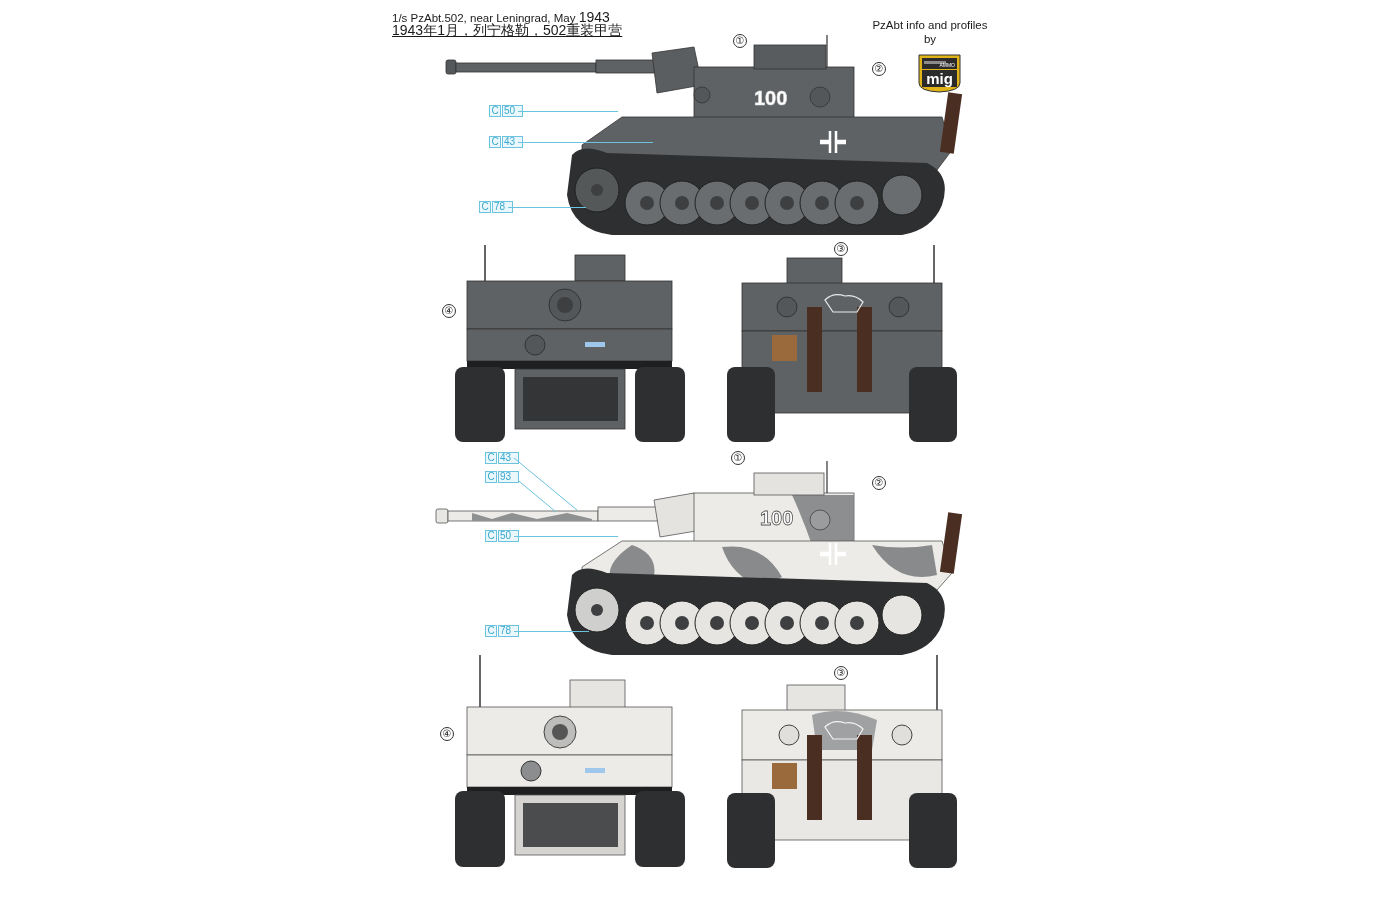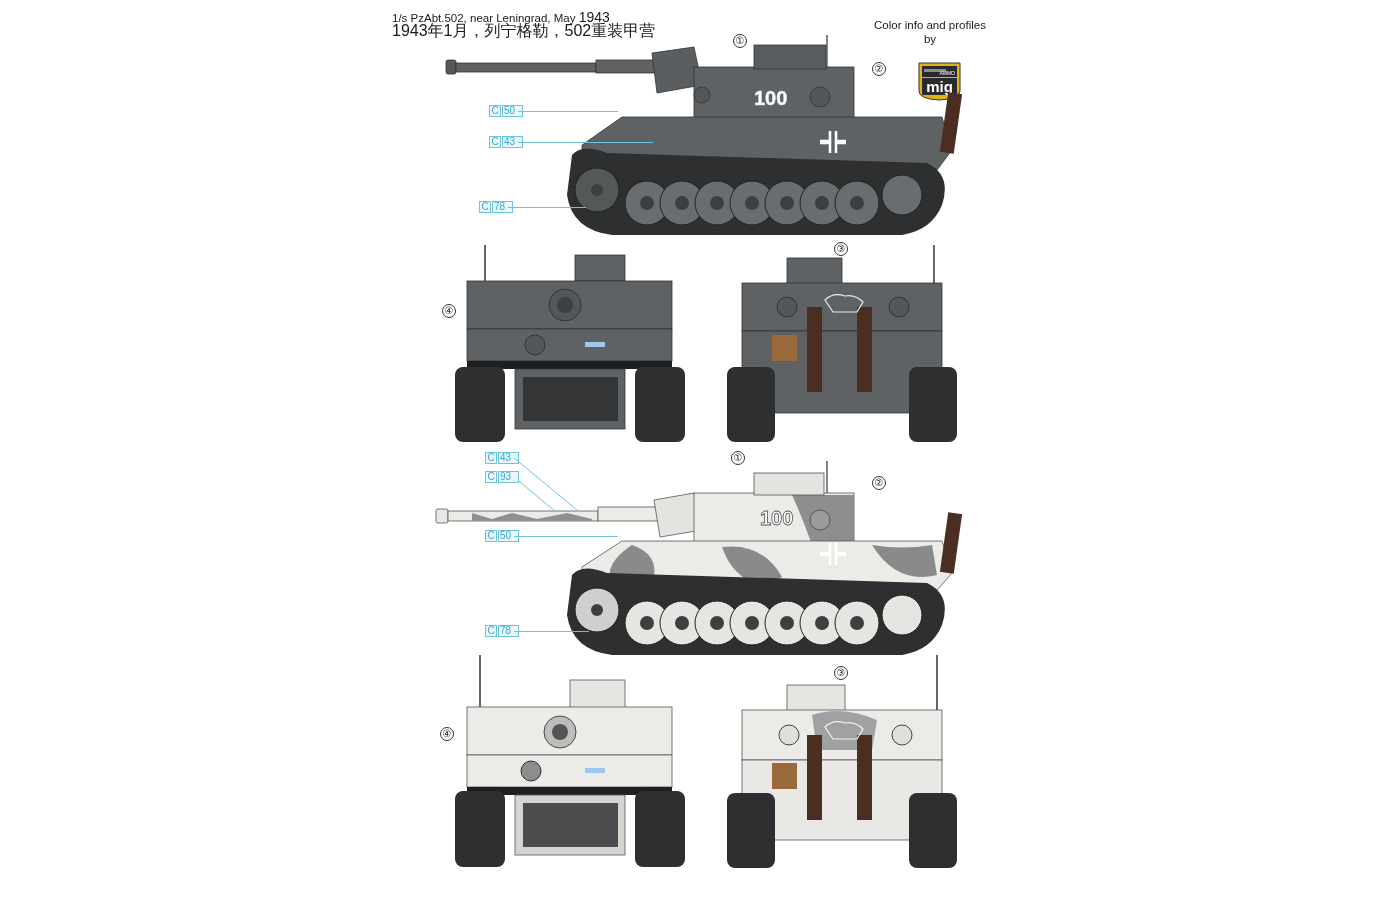--- a/index.html
+++ b/index.html
@@ -1,38 +1,38 @@
 <!DOCTYPE html>
 <html><head>
 <meta charset="utf-8">
 <style>
   html,body{margin:0;padding:0;background:#ffffff;}
   body{width:1400px;height:900px;position:relative;overflow:hidden;font-family:"Liberation Sans",sans-serif;color:#1a1a1a;}
   .abs{position:absolute;}
   .title1{left:392px;top:10px;font-size:11.5px;line-height:14px;white-space:nowrap;}
   .title1 .yr{font-size:14px;}
-  .title2{left:392px;top:24px;font-size:16px;line-height:13px;white-space:nowrap;}
+  .title2{left:392px;top:24px;font-size:14px;line-height:13px;white-space:nowrap;text-decoration:underline;}
   .credit{left:870px;top:18px;width:120px;text-align:center;font-size:11.5px;line-height:14px;}
-  .logo{left:917px;top:61px;width:45px;height:40px;}
+  .logo{left:917px;top:53px;width:45px;height:40px;}
   .callout{font-family:"Liberation Sans",sans-serif;font-size:10px;color:#3aa9cf;display:flex;height:12px;}
   .callout span{border:1px solid #6cc3de;background:#eaf7fc;line-height:10px;padding:0 1px;display:inline-block;}
   .callout .c{width:8px;text-align:center;margin-right:1px;}
   .callout .n{width:17px;text-align:left;}
   .lead{position:absolute;height:1px;background:#6cc3de;}
   .marker{font-size:10px;color:#222;width:12px;height:12px;border:1px solid #333;border-radius:50%;text-align:center;line-height:12px;background:#fff;font-family:"DejaVu Sans",sans-serif;}
   svg{position:absolute;overflow:visible;}
 </style>
 </head>
 <body>
 
 <div class="abs title1"><span>1/s PzAbt.502, near Leningrad, May</span> <span class="yr">1943</span></div>
 <div class="abs title2">1943年1月，列宁格勒，502重装甲营</div>
 
 <div class="abs credit">
-  <div>Color info and profiles</div>
+  <div>PzAbt info and profiles</div>
   <div>by</div>
 </div>
 <div class="abs logo">
   <svg width="45" height="40" viewBox="0 0 45 40">
     <path d="M2 2 H43 V30 Q43 38 22 39 Q2 38 2 30 Z" fill="#e0b418" stroke="#333" stroke-width="1"></path>
     <rect x="5" y="5" width="35" height="11" fill="#2b2b2b"></rect>
     <rect x="7" y="8" width="22" height="3" fill="#8c8c8c"></rect>
     <text x="38" y="14" font-size="5" fill="#fff" text-anchor="end" font-family="Liberation Sans, sans-serif">AMMO</text>
     <rect x="5" y="17" width="35" height="17" fill="#2b2b2b"></rect>
     <text x="22.5" y="31" font-size="15" font-weight="bold" fill="#fff" text-anchor="middle" font-family="Liberation Sans, sans-serif">mig</text>

